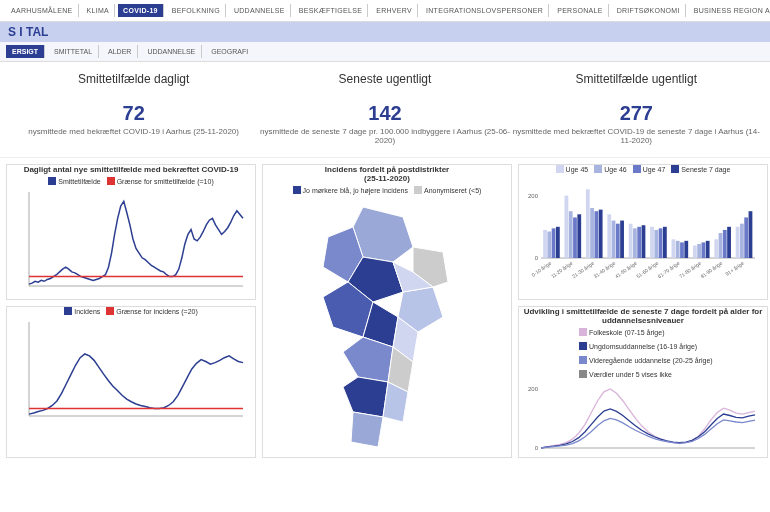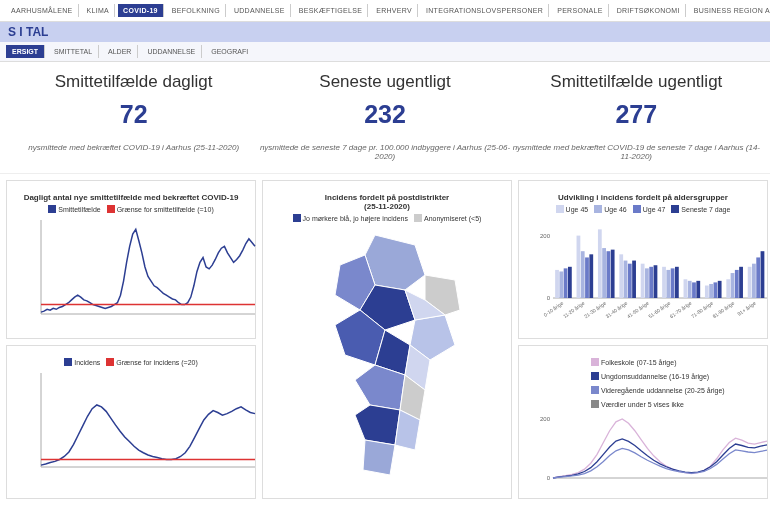--- a/index.html
+++ b/index.html
@@ -8,25 +8,25 @@
   .topnav-item { padding: 3px 5px; font-size: 7px; letter-spacing: 0.3px; color: #555; border-right: 1px solid #ccc; cursor: pointer; white-space: nowrap; }
   .topnav-item:last-child { border-right: none; }
   .topnav-item.active { background: #2c3e92; color: #fff; font-weight: bold; }
   .bluebar { background: #c8d0f0; padding: 3px 8px; font-size: 12px; color: #2c3e92; font-weight: bold; }
   .subnav { display: flex; align-items: center; gap: 3px; padding: 3px 6px; background: #f5f6fb; border-bottom: 1px solid #ddd; }
   .subnav-item { padding: 3px 6px; font-size: 7px; color: #555; border-right: 1px solid #ccc; cursor: pointer; }
   .subnav-item:last-child { border-right: none; }
   .subnav-item.active { background: #2c3e92; color: #fff; font-weight: bold; }
   .kpirow { display: flex; justify-content: space-around; padding: 10px 8px 12px; border-bottom: 1px solid #eee; }
   .kpi { text-align: center; flex: 1; }
-  .kpi-title { font-size: 17px; color: #333; margin-bottom: 8px; }
-  .kpi-value { font-size: 25px; font-weight: bold; color: #2c3e92; }
-  .kpi-sub { font-size: 8px; color: #666; margin-top: 14px; font-style: italic; }
+  .kpi-title { font-size: 12px; color: #333; margin-bottom: 16px; }
+  .kpi-value { font-size: 20px; font-weight: bold; color: #2c3e92; }
+  .kpi-sub { font-size: 8px; color: #666; margin-top: 2px; }
   .grid { display: grid; grid-template-columns: 250px 250px 250px; gap: 6px; padding: 6px; }
-  .panel { border: 1px solid #ddd; padding: 12px; background: #fff; }
+  .panel { border: 1px solid #ddd; padding: 0; background: #fff; }
   .panel-title { font-size: 8px; font-weight: bold; text-align: center; margin-bottom: 3px; }
   .legend { display: flex; flex-wrap: wrap; gap: 6px; justify-content: center; font-size: 7px; margin-bottom: 3px; }
   .legend-item { display: flex; align-items: center; gap: 2px; }
   .swatch { width: 8px; height: 8px; display: inline-block; }
   .swatch.red { background: #d33; }
   .swatch.blue { background: #2c3e92; }
   .swatch.grey { background: #ccc; }
   svg { display: block; }
   .map-panel { grid-row: span 2; }
 </style>
@@ -59,21 +59,21 @@
 
 <div class="kpirow">
   <div class="kpi">
     <div class="kpi-title">Smittetilfælde dagligt</div>
     <div class="kpi-value">72</div>
     <div class="kpi-sub">nysmittede med bekræftet COVID-19 i Aarhus
 (25-11-2020)</div>
   </div>
   <div class="kpi">
     <div class="kpi-title">Seneste ugentligt</div>
-    <div class="kpi-value">232</div>
+    <div class="kpi-value">142</div>
     <div class="kpi-sub">nysmittede de seneste 7 dage pr. 100.000 indbyggere i Aarhus
 (25-06-2020)</div>
   </div>
   <div class="kpi">
     <div class="kpi-title">Smittetilfælde ugentligt</div>
     <div class="kpi-value">277</div>
     <div class="kpi-sub">nysmittede med bekræftet COVID-19 de seneste 7 dage i Aarhus
 (14-11-2020)</div>
   </div>
 </div>
@@ -127,21 +127,20 @@
         <polygon points="55,170 85,175 80,210 50,205 40,180" fill="#2c3e92" stroke="#fff"></polygon>
         <polygon points="85,175 105,185 100,215 80,210" fill="#b8c3e8" stroke="#fff"></polygon>
         <polygon points="50,205 80,210 75,240 48,235" fill="#9aa8d8" stroke="#fff"></polygon>
         <polygon points="110,40 140,45 145,75 130,80 110,65" fill="#ccc" stroke="#fff"></polygon>
         <polygon points="110,65 130,80 100,85 90,55" fill="#d0d6ef" stroke="#fff"></polygon>
       </g>
     </svg>
   </div>
 
   <div class="panel">
-    <div class="panel-title">Udvikling i incidens fordelt på aldersgrupper</div>
     <div class="legend">
       <span class="legend-item">
           <span class="swatch" style="background:#d0d6ef"></span>
           <span>Uge 45</span>
         </span>
       <span class="legend-item">
           <span class="swatch" style="background:#a8b4e0"></span>
           <span>Uge 46</span>
         </span>
       <span class="legend-item">
@@ -223,20 +222,21 @@
     </div>
     <svg id="chart-incidens" width="240" height="110">
         <line x1="22" y1="98" x2="236" y2="98" stroke="#aaa"></line>
         <line x1="22" y1="4" x2="22" y2="98" stroke="#aaa"></line>
         <polyline points="22,96.12 26.652173913043477,94.992 31.304347826086957,93.488 35.95652173913044,92.36 40.608695652173914,90.48 45.26086956521739,87.472 49.91304347826087,82.96 54.56521739130435,75.44 59.21739130434783,66.03999999999999 63.869565217391305,56.64 68.52173913043478,47.239999999999995 73.17391304347827,39.72 77.82608695652173,35.959999999999994 82.47826086956522,37.839999999999996 87.1304347826087,42.352000000000004 91.78260869565217,49.12 96.43478260869566,55.888 101.08695652173913,62.28 105.73913043478261,67.92 110.3913043478261,72.432 115.04347826086956,77.32 119.69565217391303,81.08 124.34782608695653,83.712 129,85.968 133.65217391304347,87.472 138.30434782608694,88.6 142.95652173913044,89.728 147.60869565217394,90.48 152.2608695652174,90.48 156.91304347826087,89.728 161.56521739130434,87.472 166.2173913043478,83.712 170.8695652173913,77.32 175.52173913043478,68.672 180.17391304347825,59.648 184.82608695652175,51 189.47826086956522,45.35999999999999 194.1304347826087,41.6 198.7826086956522,43.480000000000004 203.43478260869566,46.111999999999995 208.08695652173913,44.608000000000004 212.7391304347826,42.352000000000004 217.39130434782606,39.72 222.04347826086956,37.839999999999996 226.69565217391306,40.848 231.34782608695653,43.480000000000004 236,44.608000000000004" fill="none" stroke="#2c3e92" stroke-width="1.5"></polyline>
         <line x1="22" y1="90.48" x2="236" y2="90.48" stroke="#d33" stroke-width="1.5"></line>
       </svg>
   </div>
 
   <div class="panel">
+    <div class="panel-title">Udvikling i smittetilfælde de seneste 7 dage fordelt på alder for uddannelsesniveauer</div>
     <div class="legend" style="justify-content:flex-start;flex-direction:column;align-items:flex-start;margin-left:60px">
       <span class="legend-item">
           <span class="swatch" style="background:#d9b3d9"></span>
           <span>Folkeskole (07-15 årige)</span>
         </span>
       <span class="legend-item">
           <span class="swatch" style="background:#2c3e92"></span>
           <span>Ungdomsuddannelse (16-19 årige)</span>
         </span>
       <span class="legend-item">

